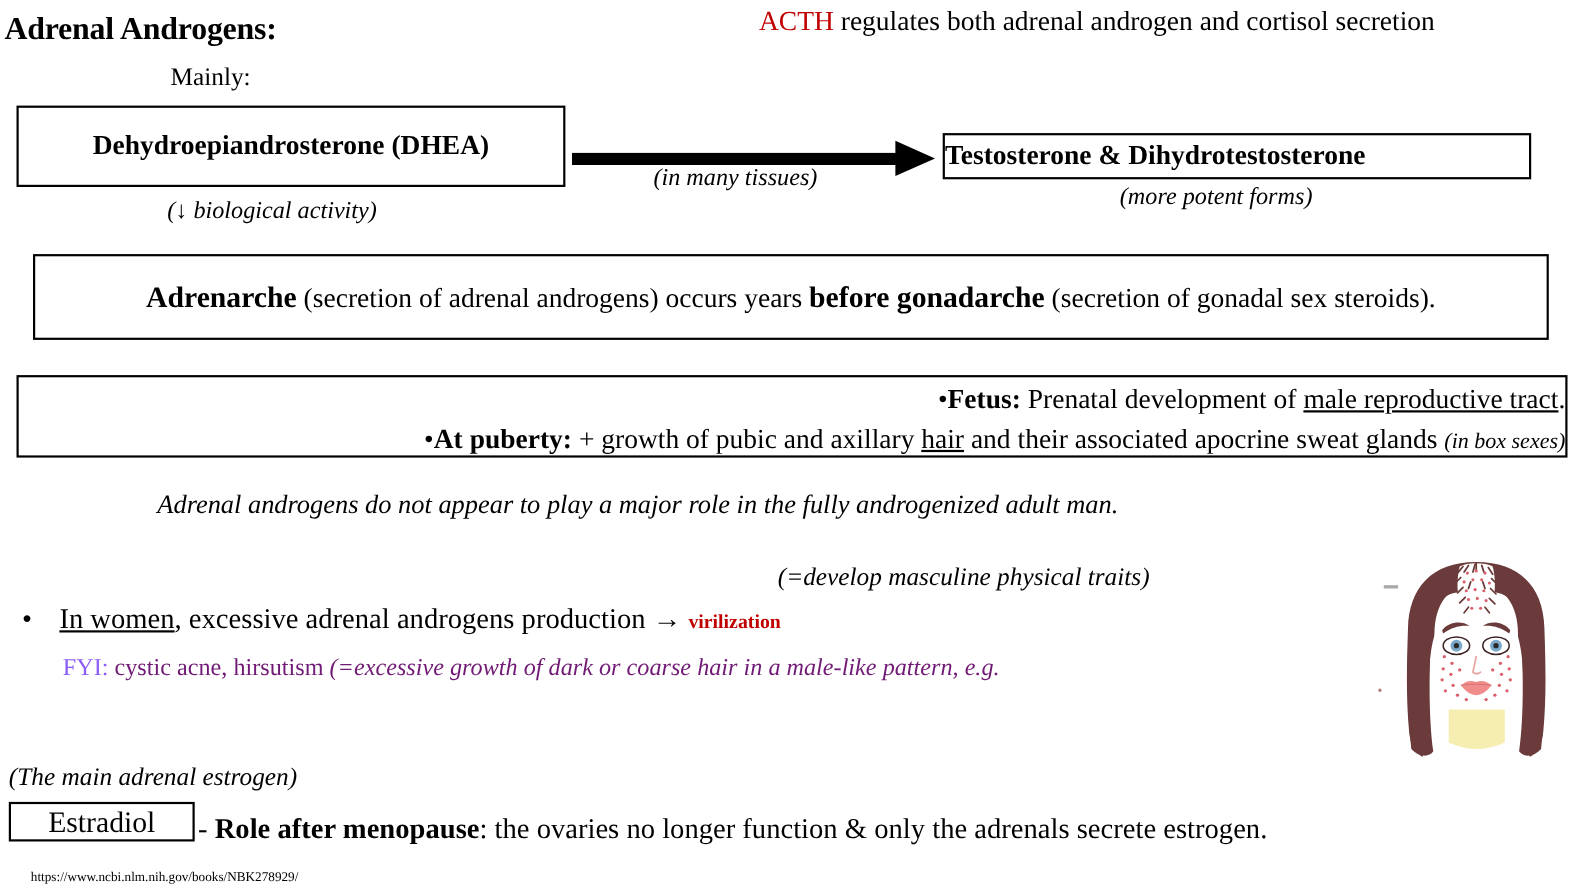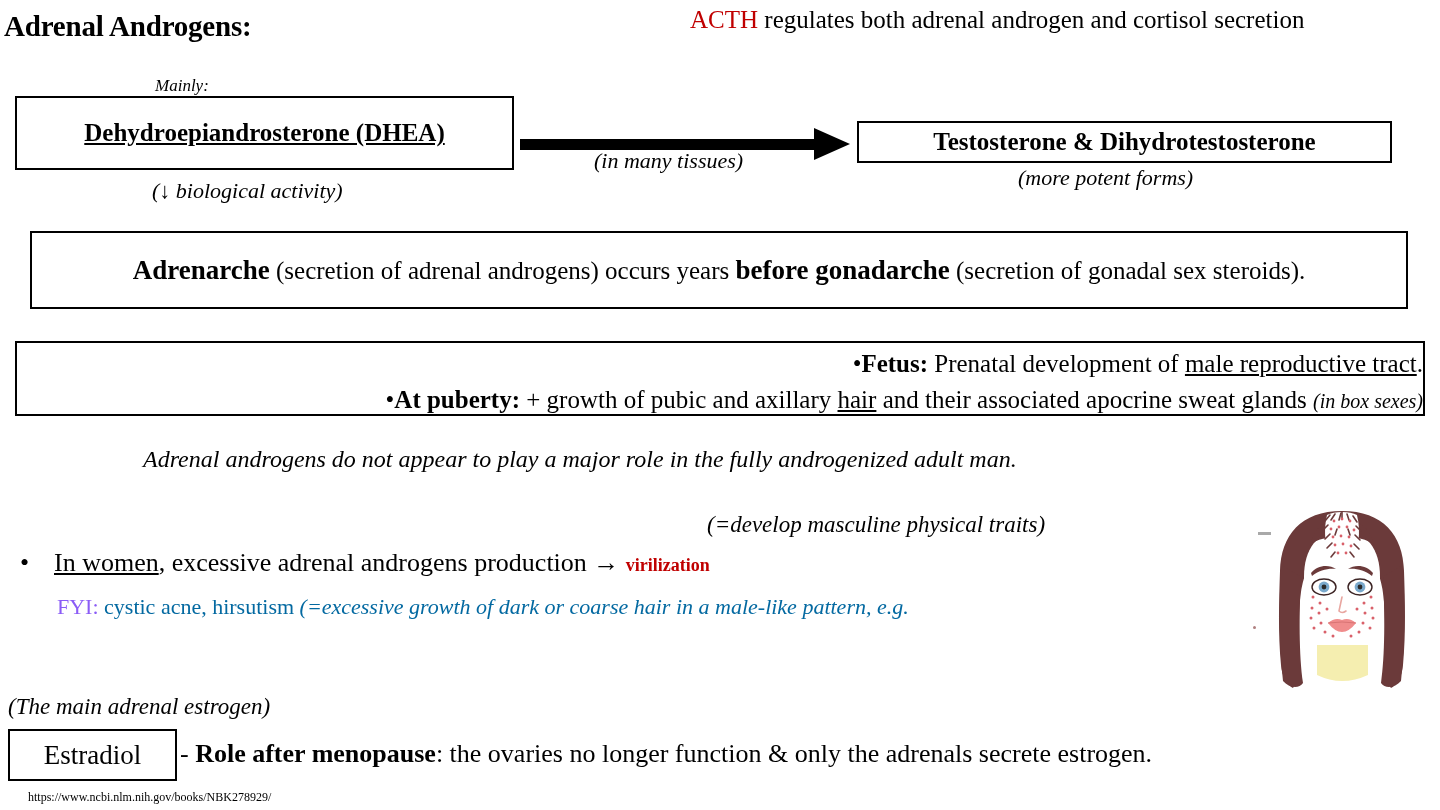--- a/index.html
+++ b/index.html
@@ -13,21 +13,21 @@
     position: relative;
     overflow: hidden;
     font-family: "Liberation Serif", "DejaVu Serif", serif;
     color: #000000;
   }
   .abs { position: absolute; }
   .bold { font-weight: bold; }
   .ital { font-style: italic; }
   .uline { text-decoration: underline; }
   .red { color: #C00000; }
-  .blue { color: #0369a1; }
+  .blue { color: #701a75; }
   .boxed {
     border: 2px solid #000000;
     box-sizing: border-box;
     background: #ffffff;
   }
 
   
   #title {
     left: 4px; top: 10px;
     font-size: 29px; font-weight: bold;
@@ -37,32 +37,32 @@
   
   #acth-line {
     left: 690px; top: 6px;
     font-size: 25px;
     white-space: nowrap;
   }
 
   
   #mainly {
     left: 155px; top: 57px;
-    font-size: 17px; font-style: italic; margin-top: 19px;
+    font-size: 23px; 
   }
 
   
   #dhea-box {
     left: 15px; top: 96px;
     width: 499px; height: 74px;
     display: flex; align-items: center; justify-content: center;
     text-align: center;
     line-height: 1.18;
   }
-  #dhea-box .l1 { font-size: 25px; font-weight: bold; text-decoration: underline; }
+  #dhea-box .l1 { font-size: 25px; font-weight: bold; }
   #dhea-box .l2 { font-size: 25px; font-weight: bold; }
   #dhea-box .l2 .norm { font-weight: normal; font-size: 23px; }
 
   #dhea-sub {
     left: 152px; top: 178px;
     font-size: 22px; font-style: italic;
   }
 
   
   #arrow-wrap {
@@ -85,21 +85,21 @@
   }
   #arrow-label {
     left: 594px; top: 148px;
     font-size: 22px; font-style: italic;
   }
 
   
   #testo-box {
     left: 857px; top: 121px;
     width: 535px; height: 42px;
-    display: flex; align-items: center; justify-content: center;
+    display: flex; align-items: center; 
     font-size: 25px; font-weight: bold;
   }
   #testo-sub {
     left: 1018px; top: 165px;
     font-size: 22px; font-style: italic;
   }
 
   
   #adrenarche-box {
     left: 30px; top: 231px;
@@ -155,21 +155,21 @@
   }
   #fyi-line2 { padding-left: 64px; }
 
   
   #estro-note {
     left: 8px; top: 694px;
     font-size: 23px; font-style: italic;
   }
   #estradiol-box {
     left: 8px; top: 729px;
-    width: 169px; height: 52px;
+    width: 169px; height: 36px;
     display: flex; align-items: center; justify-content: center;
     font-size: 27px;
   }
   #estro-line {
     left: 180px; top: 739px;
     font-size: 26px;
     white-space: nowrap;
   }
   #estro-line .b { font-weight: bold; }
 

